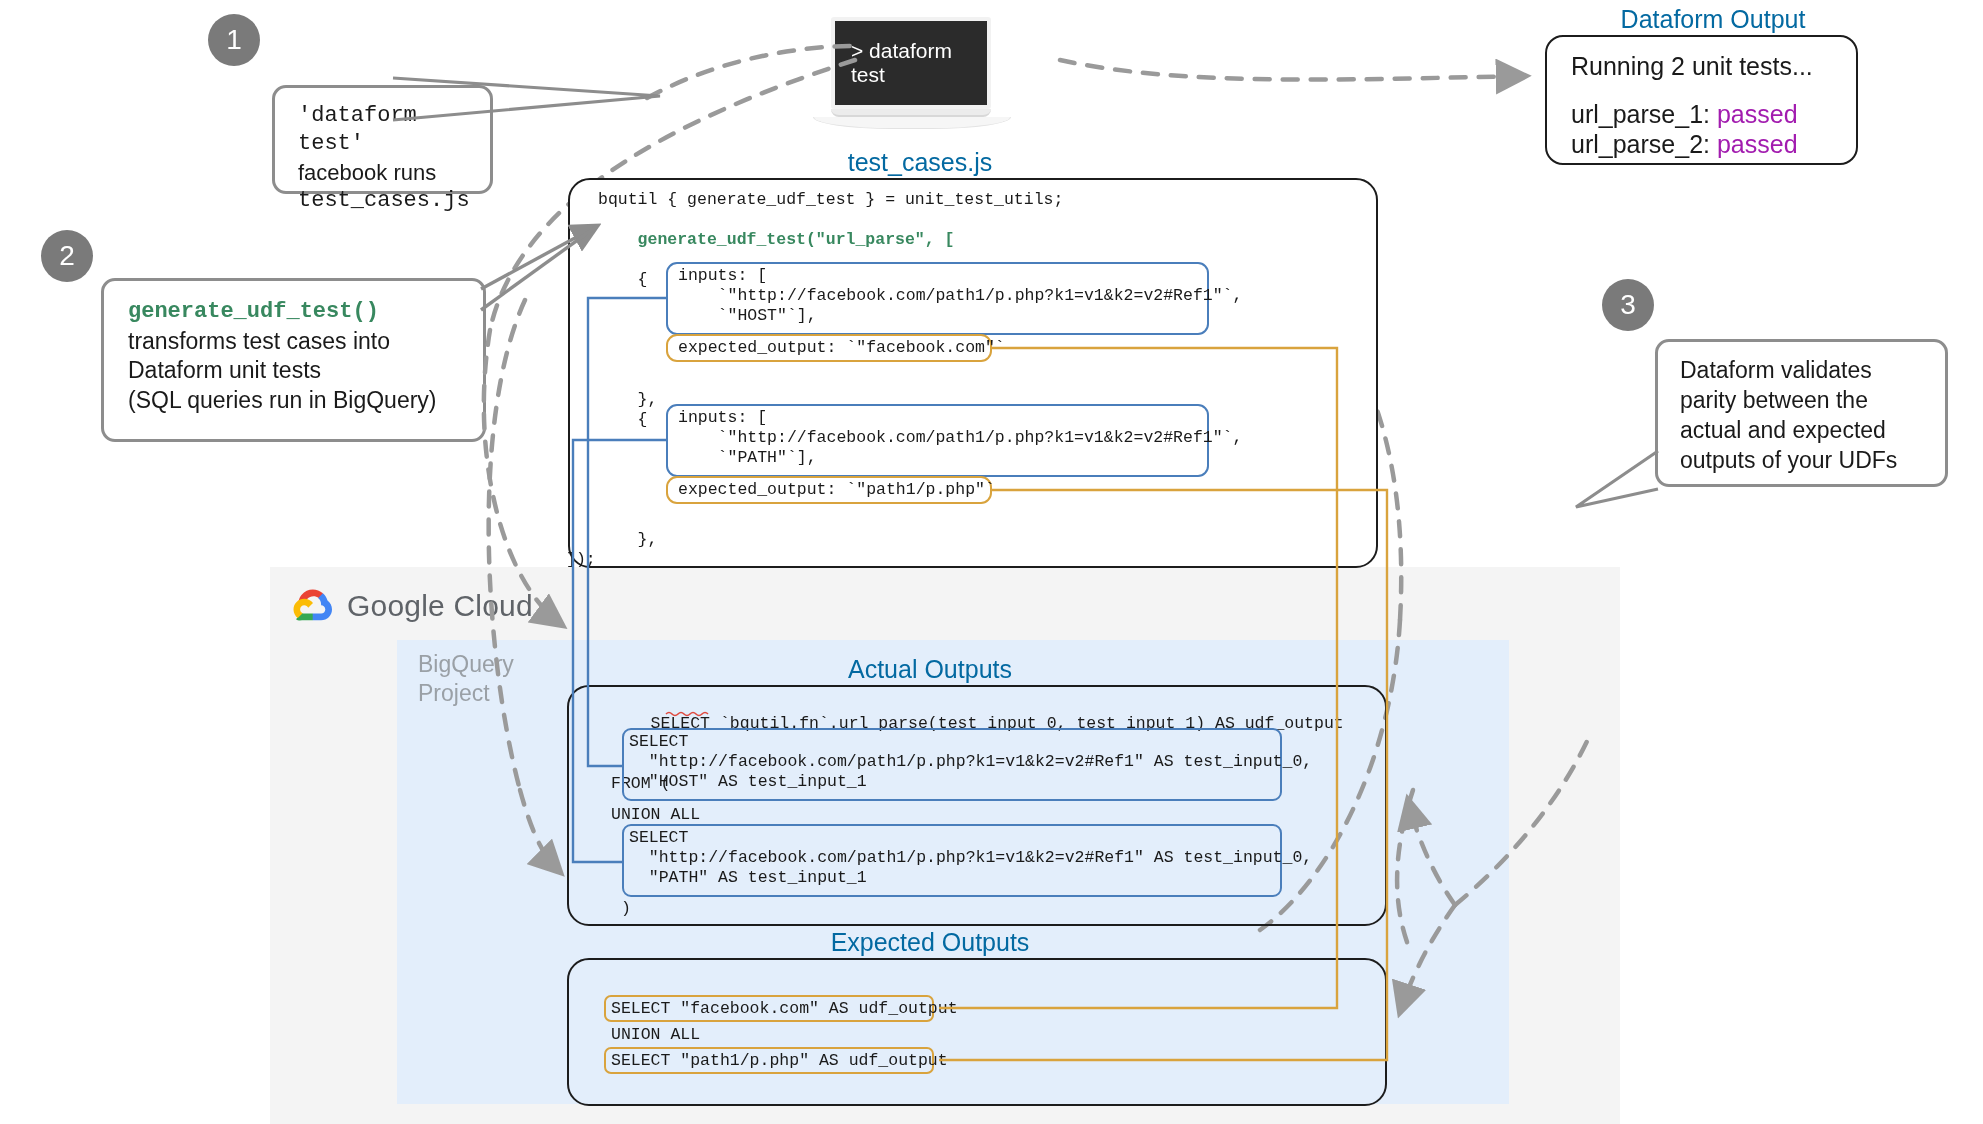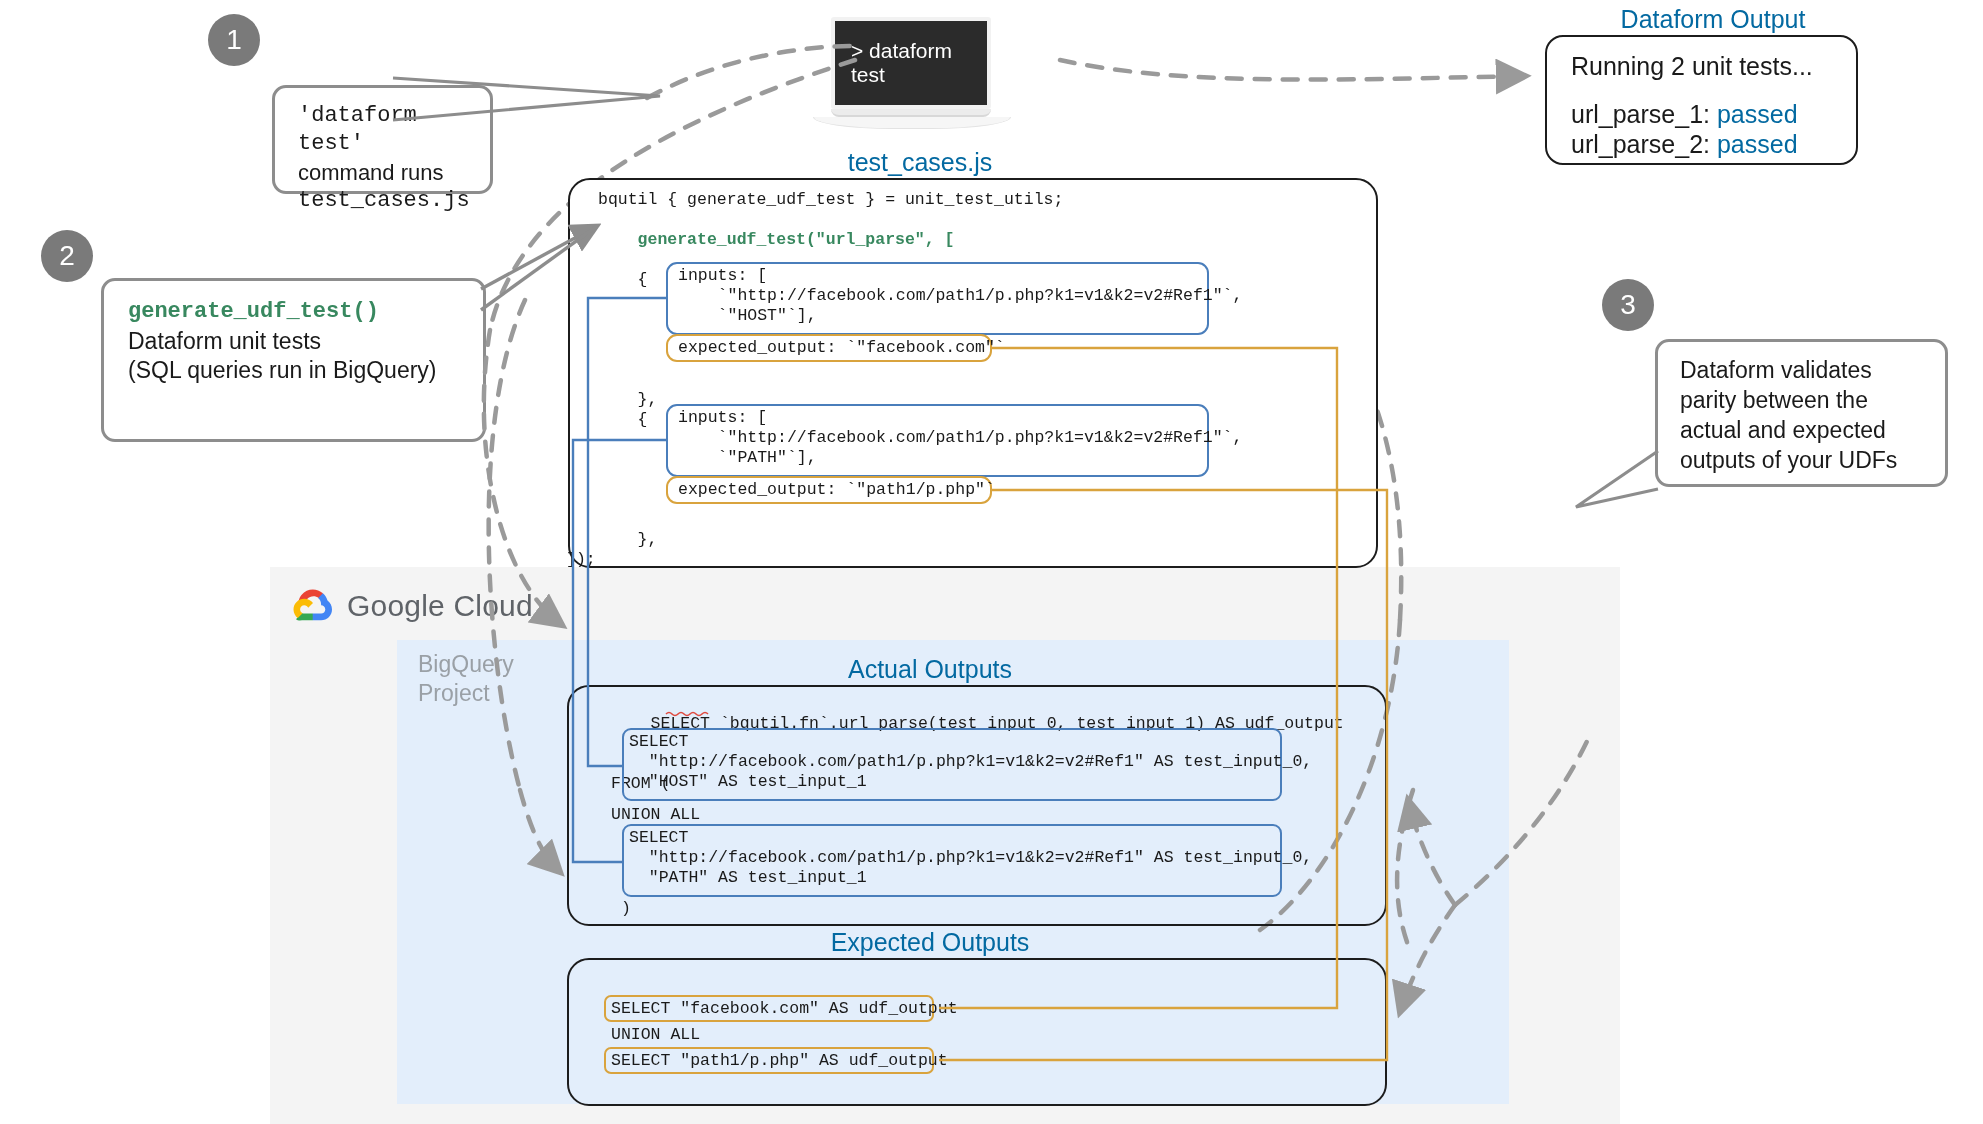--- a/index.html
+++ b/index.html
@@ -41,21 +41,21 @@
     border:1px solid #e3e3e3;border-top:none;
   }
 
   
   .hdr-label{font-size:25px;color:#0369a1;text-align:center;}
   .out-box{
     border:2.5px solid #1c1c1c;border-radius:18px;background:#ffffff;
     box-sizing:border-box;
   }
   .out-line{font-size:25px;line-height:1.22;color:#1a1a1a;}
-  .pass{color:#0369a1;}
+  .pass{color:#a21caf;}
 
   
   .code-box{
     border:2.5px solid #1c1c1c;border-radius:22px;background:#ffffff;
     box-sizing:border-box;
   }
   .code-box.bq{background:transparent;}
   .code-line{
     font-family:"Liberation Mono", monospace;
     font-size:16.5px;line-height:20px;white-space:pre;color:#1a1a1a;
@@ -111,21 +111,21 @@
   <span>1</span>
 </div>
 
 <svg width="1983" height="1124" style="z-index:1;">
   <polyline points="393,78 660,96 393,120" fill="none" stroke="#8d8d8d" stroke-width="3.2"></polyline>
 </svg>
 
 <div class="abs callout" style="left:272px;top:63px;width:221px;height:109px;margin-top:22px;">
   <div class="abs callout-text mono nosel" style="left:23px;top:14px;font-size:22px;line-height:1.29;">
     <div>'dataform test'</div>
-    <div style="font-family:'Liberation Sans',sans-serif;">command runs</div>
+    <div style="font-family:'Liberation Sans',sans-serif;">facebook runs</div>
     <div>test_cases.js</div>
   </div>
 </div>
 
 <div class="abs" style="left:831px;top:17px;">
   <div class="laptop-screen" style="width:160px;height:92px;">
     <span class="nosel">&gt; dataform test</span>
   </div>
   <div class="laptop-base" style="width:160px;height:6px;"></div>
   <div class="laptop-foot" style="width:196px;height:11px;margin-left:-18px;"></div>
@@ -162,20 +162,21 @@
       <path d="M0,0 L8,4 L0,8 Z" fill="#9a9a9a"></path>
     </marker>
   </defs>
   <path d="M481,289 L597,226" stroke="#8d8d8d" stroke-width="3.4" fill="none" marker-end="url(#ahGrey)"></path>
   <path d="M481,310 L597,226" stroke="#8d8d8d" stroke-width="3.4" fill="none"></path>
 </svg>
 
 <div class="abs callout" style="left:101px;top:278px;width:385px;height:164px;">
   <div class="abs callout-text nosel" style="left:24px;top:17px;">
     <div class="mono kw-green" style="font-size:22px;">generate_udf_test()</div>
+    <div>transforms test cases into</div>
     <div>Dataform unit tests</div>
     <div>(SQL queries run in BigQuery)</div>
   </div>
 </div>
 
 <div class="abs step-badge nosel" style="left:1602px;top:279px;">
   <span>3</span>
 </div>
 
 <svg width="1983" height="1124" style="z-index:1;">

